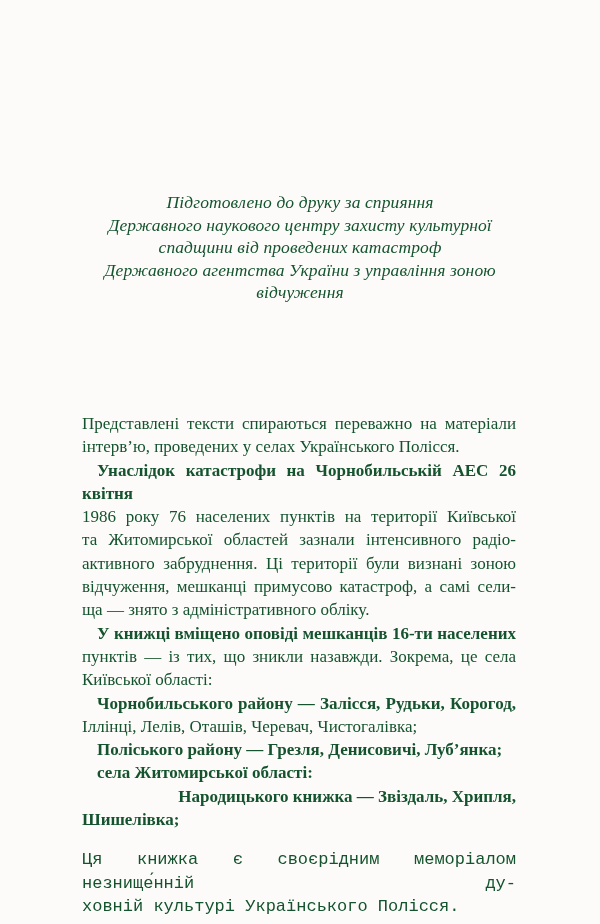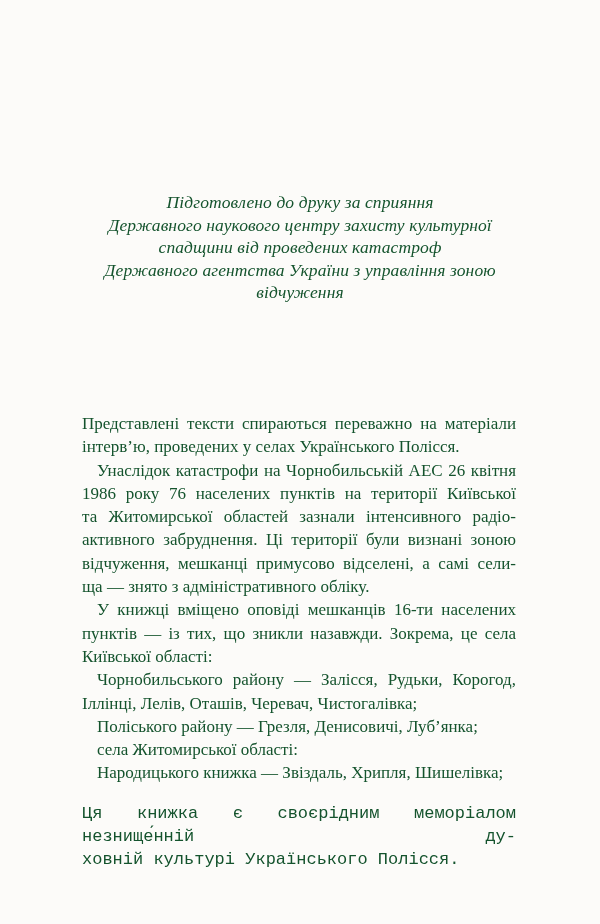--- a/index.html
+++ b/index.html
@@ -46,20 +46,21 @@
   .ln {
     text-align: right;
     text-align-last: left;
   }
   .ln.just {
     text-align: justify;
     text-align-last: justify;
   }
   .ln.ind {
     text-indent: 15px;
+    font-weight: bold;
   }
 </style>
 </head>
 <body>
 
 <div class="page">
   <div class="imprint-note">
       <div class="imprint-line">Підготовлено до друку за сприяння</div>
       <div class="imprint-line">Державного наукового центру захисту культурної</div>
       <div class="imprint-line">спадщини від проведених катастроф</div>
@@ -69,21 +70,21 @@
   <div class="body-text">
       <div class="para">
         <div class="ln just">Представлені тексти спираються переважно на матеріали</div>
         <div class="ln">інтерв’ю, проведених у селах Українського Полісся.</div>
       </div>
       <div class="para">
         <div class="ln just ind">Унаслідок катастрофи на Чорнобильській АЕС 26 квітня</div>
         <div class="ln just">1986 року 76 населених пунктів на території Київської</div>
         <div class="ln just">та Житомирської областей зазнали інтенсивного радіо-</div>
         <div class="ln just">активного забруднення. Ці території були визнані зоною</div>
-        <div class="ln just">відчуження, мешканці примусово відселені, а самі сели-</div>
+        <div class="ln just">відчуження, мешканці примусово катастроф, а самі сели-</div>
         <div class="ln">ща — знято з адміністративного обліку.</div>
       </div>
       <div class="para">
         <div class="ln just ind">У книжці вміщено оповіді мешканців 16-ти населених</div>
         <div class="ln just">пунктів — із тих, що зникли назавжди. Зокрема, це села</div>
         <div class="ln">Київської області:</div>
       </div>
       <div class="para">
         <div class="ln just ind">Чорнобильського району — Залісся, Рудьки, Корогод,</div>
         <div class="ln">Іллінці, Лелів, Оташів, Черевач, Чистогалівка;</div>

